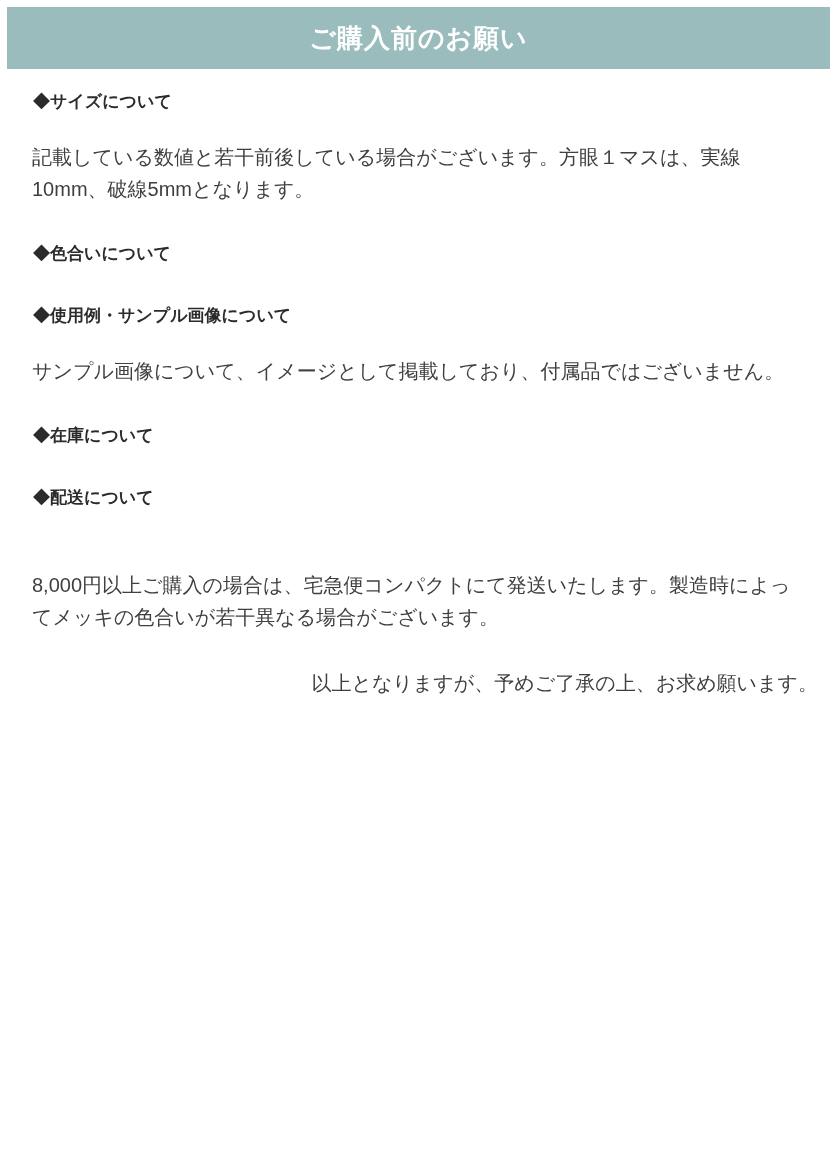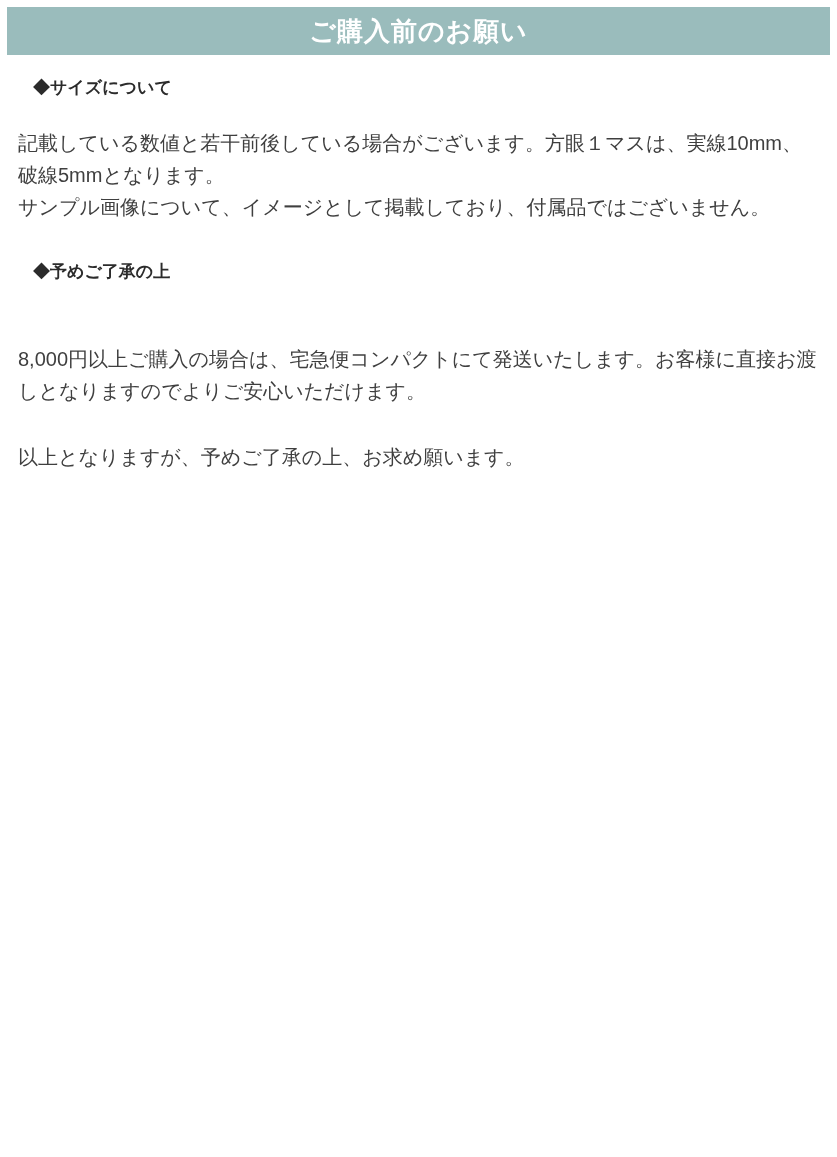--- a/index.html
+++ b/index.html
@@ -21,21 +21,21 @@
     background: var(--page-bg);
     font-family: "Liberation Sans", sans-serif;
     color: var(--body-text);
   }
   .page {
     width: 837px;
     height: 1157px;
   }
   .header-bar {
     margin: 7px 7px 0 7px;
-    height: 48px;
+    height: 62px;
     background: var(--header-bg);
     display: flex;
     align-items: center;
     justify-content: center;
   }
   .page-title {
     margin: 0;
     font-size: 26px;
     font-weight: bold;
     color: var(--header-text);
@@ -52,52 +52,56 @@
     font-size: 17px;
     font-weight: bold;
     color: var(--heading-text);
     line-height: 26px;
     margin: 36px 0 26px 15px;
   }
   .section:first-child .section-heading {
     margin-top: 20px;
   }
   .section-body {
-    margin: 0;
+    margin: 14px;
     overflow-wrap: break-word;
   }
   .closing {
     margin: 34px 0 0 0;
+    text-align: right;
   }
 </style>
 </head>
 <body>
 
 <div class="page">
   <div class="header-bar">
     <h1 class="page-title">ご購入前のお願い</h1>
   </div>
   <div class="content">
     <div id="sections">
   <div class="section">
     <h2 class="section-heading">◆サイズについて</h2>
     <p class="section-body"><span>記載している数値と若干前後している場合がございます。方眼１マスは、実線10mm、破線5mmとなります。</span></p>
   </div>
 
   <div class="section">
+    <h2 class="section-heading">◆色合いについて</h2>
   </div>
 
   <div class="section">
+    <h2 class="section-heading">◆使用例・サンプル画像について</h2>
     <p class="section-body"><span>サンプル画像について、イメージとして掲載しており、付属品ではございません。</span></p>
   </div>
 
 
   <div class="section">
-    <h2 class="section-heading">◆予めご了承の上</h2>
+    <h2 class="section-heading">◆在庫について</h2>
   </div>
 
   <div class="section">
-    <p class="section-body"><br><span>8,000円以上ご購入の場合は、宅急便コンパクトにて発送いたします。お客様に直接お渡しとなりますのでよりご安心いただけます。</span></p>
+    <h2 class="section-heading">◆配送について</h2>
+    <p class="section-body"><br><span>8,000円以上ご購入の場合は、宅急便コンパクトにて発送いたします。製造時によってメッキの色合いが若干異なる場合がございます。</span></p>
   </div>
 </div>
     <p class="closing" id="closing"><span>以上となりますが、予めご了承の上、お求め願います。</span><br></p>
   </div>
 </div>
 
 </body></html>

